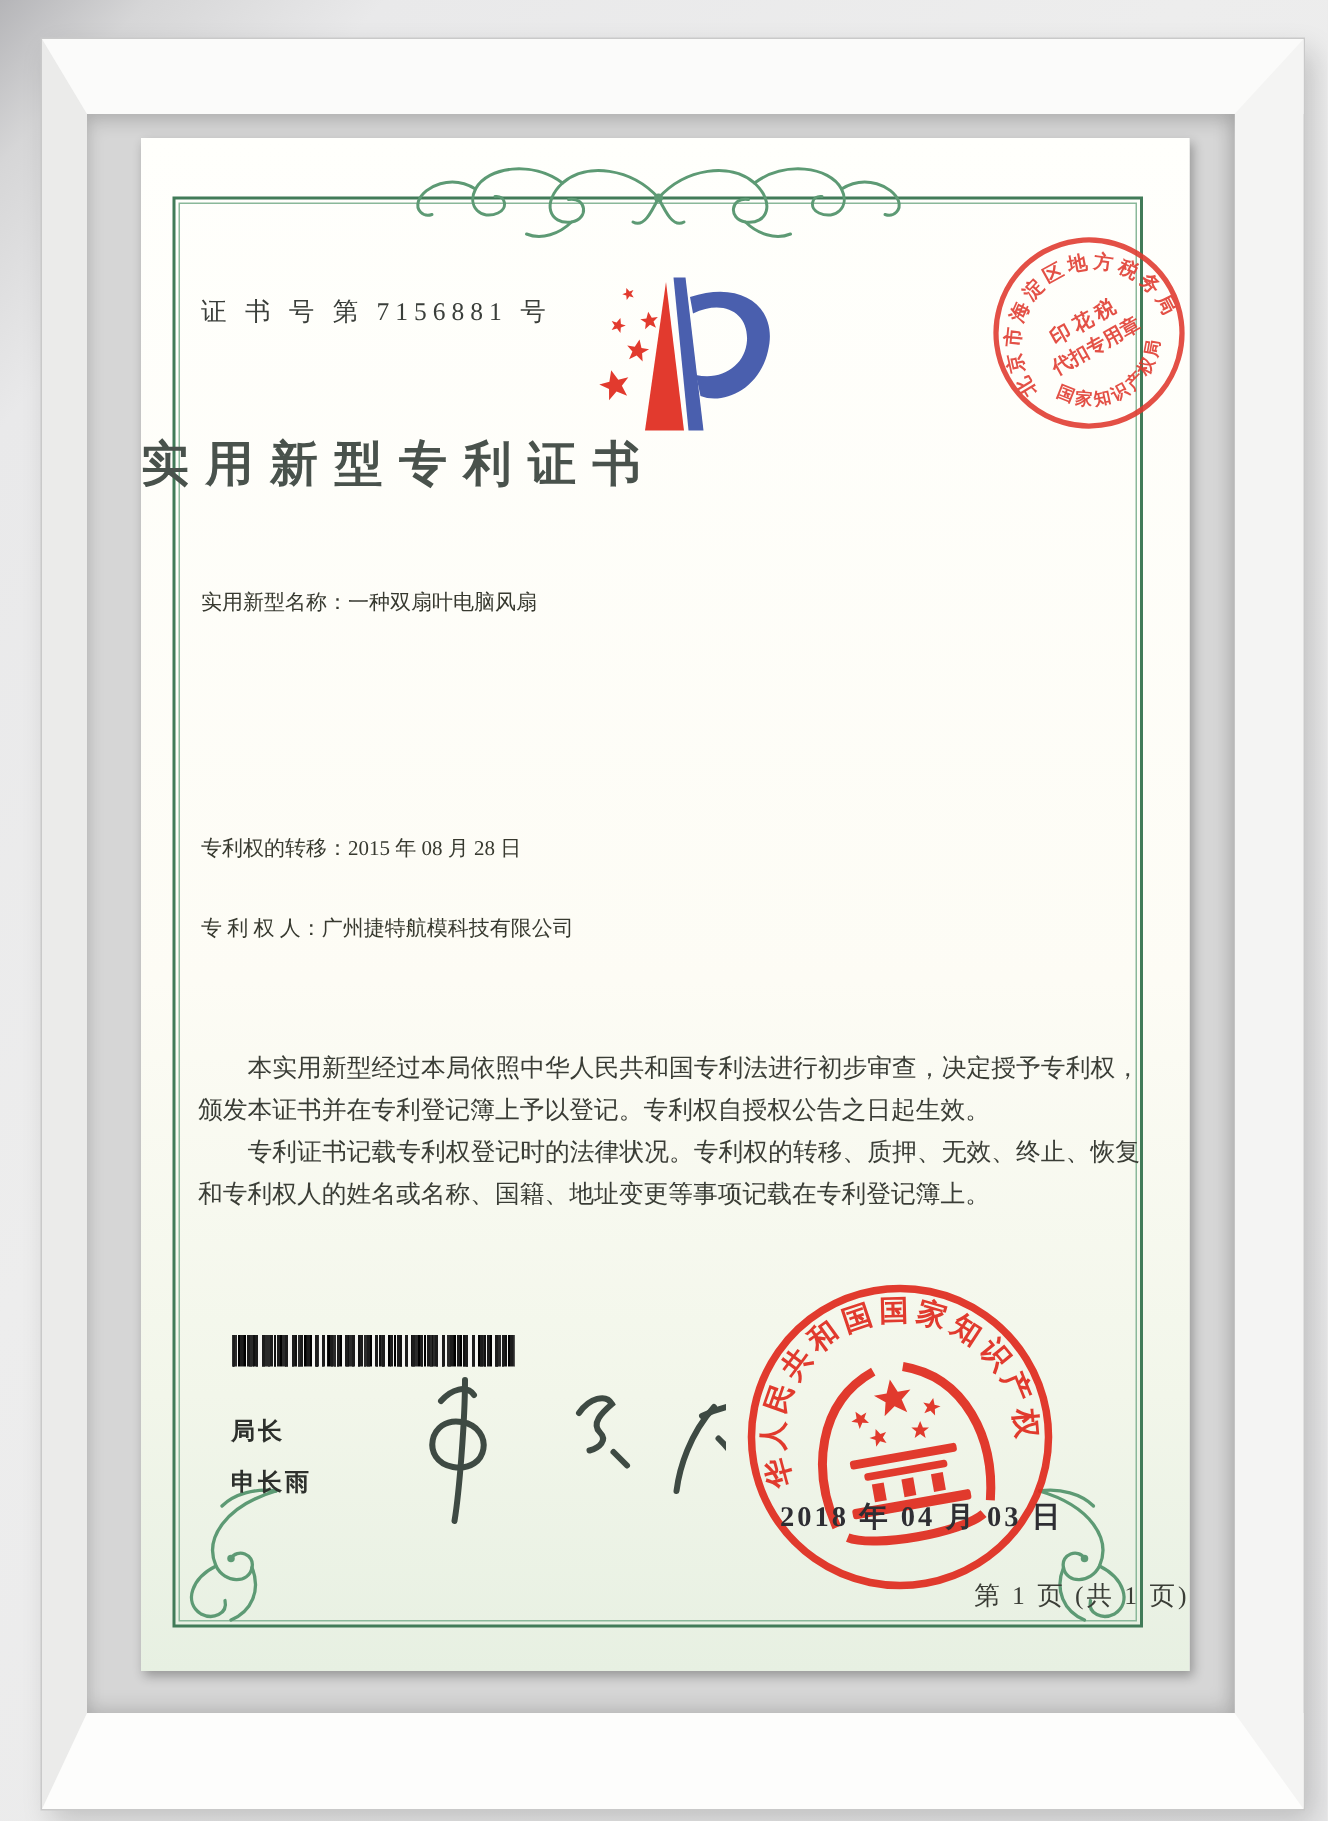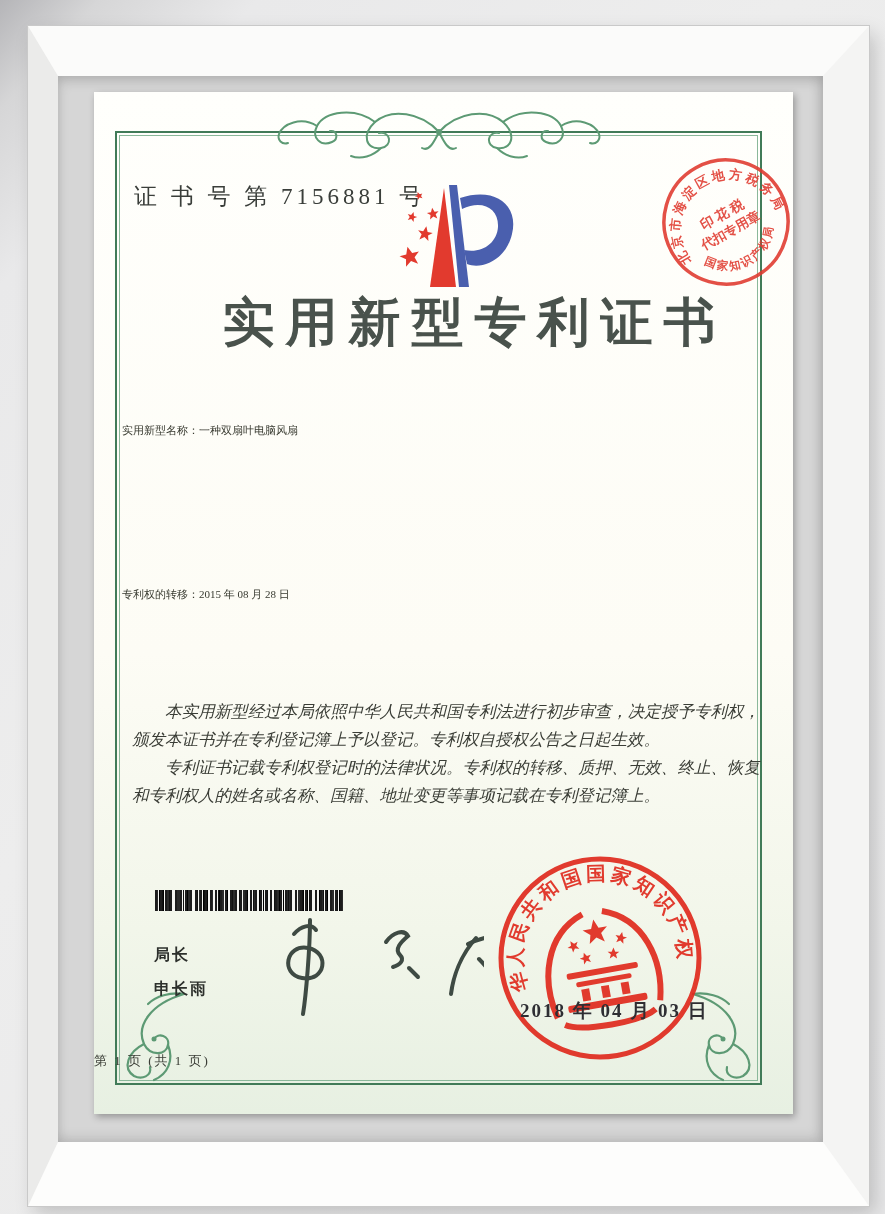--- a/index.html
+++ b/index.html
@@ -37,40 +37,40 @@
     position:absolute;left:21px;top:39px;right:31px;bottom:29px;
     border:2px solid #417b58;
   }
   .gframe-inner{position:absolute;inset:2px;border:1px solid #8ab89a;}
   .ornament{position:absolute;color:#5d9a74;}
   .orn-top{left:175px;top:8px;width:340px;height:64px;}
   .orn-bl{left:12px;top:896px;width:88px;height:96px;}
   .orn-br{right:22px;top:896px;width:88px;height:96px;transform:scaleX(-1);}
   
   .cert-no{
-    position:absolute;left:40px;top:89px;
-    font-size:23px;letter-spacing:4px;color:#3a3e3a;
+    position:absolute;left:40px;top:104px;
+    font-size:17px;letter-spacing:4px;color:#3a3e3a;
   }
   .logo{position:absolute;left:278px;top:92px;width:150px;height:106px;}
   .title{
     position:absolute;left:0;top:196px;width:100%;
-    text-align:center;font-size:52px;font-weight:600;
-    letter-spacing:11px;color:#49524c;padding-left:31px;
+    font-size:32px;font-weight:600;
+    letter-spacing:11px;color:#49524c;
   }
   .field{
-    position:absolute;left:28px;width:620px;
-    font-size:11px;color:#37392f;white-space:nowrap;margin-top:30px;
+    position:absolute;left:40px;width:620px;
+    font-size:14px;color:#37392f;white-space:nowrap;
   }
   .f0{top:301px}.f1{top:353px}.f2{top:408px}.f3{top:465px}.f4{top:518px}.f5{top:572px}
   .body-text{
     position:absolute;left:38px;top:606px;width:628px;
     font-size:16.5px;line-height:28px;color:#3a3d36;
     text-align:justify;
   }
-  .body-text p{margin:0;text-indent:2em;font-style:italic;}
+  .body-text p{margin:0;text-indent:2em;}
   .barcode{
     position:absolute;left:61px;top:798px;width:188px;height:21px;
     background:
       repeating-linear-gradient(90deg,#1c1c1c 0 2px,transparent 2px 5px),
       repeating-linear-gradient(90deg,#111 0 1px,transparent 1px 7px),
       repeating-linear-gradient(90deg,#2a2a2a 0 3px,transparent 3px 11px),
       repeating-linear-gradient(90deg,#000 0 1px,transparent 1px 4px);
     background-color:#f5f5f2;
   }
   .officer{
@@ -79,22 +79,22 @@
     font-weight:700;font-size:16px;color:#2d302c;line-height:34px;
     letter-spacing:2px;
   }
   .signature{position:absolute;left:158px;top:812px;width:232px;height:112px;color:#3e4a43;}
   .office-seal{position:absolute;left:398px;top:758px;width:216px;height:216px;transform:rotate(-10deg);opacity:.92;}
   .issue-date{
     position:absolute;left:426px;top:906px;z-index:5;
     font-size:19px;font-weight:700;letter-spacing:2px;color:#2e2e33;
   }
   .footer{
-    position:absolute;left:0;top:960px;width:100%;text-align:left;
-    font-size:13px;letter-spacing:2px;color:#3a3d36;
+    position:absolute;left:0;top:960px;width:100%;text-align:right;
+    font-size:17px;letter-spacing:2px;color:#3a3d36;
   }
   .tax-seal{position:absolute;left:556px;top:54px;width:152px;height:152px;transform:rotate(-29deg);opacity:.88;}
   svg text{font-family:"Liberation Serif","DejaVu Serif",serif;}
 </style>
 </head>
 <body>
 
 <div class="stage">
   <div class="frame">
     <div class="mat"></div>
@@ -176,20 +176,23 @@
         <text x="76" y="90" text-anchor="middle" font-size="13" font-weight="700" fill="#e0392e">代扣专用章</text>
       </svg>
 
       <div class="title">实用新型专利证书</div>
 
       <div class="field f0">
         <span>实用新型名称：</span><span>一种双扇叶电脑风扇</span>
       </div>
       <div class="field f3">
         <span>专利权的转移：</span><span>2015 年 08 月 28 日</span>
+      </div>
+      <div class="field f4">
+        <span>专 利 权 人：</span><span>广州捷特航模科技有限公司</span>
       </div>
 
       <div class="body-text">
         <p>本实用新型经过本局依照中华人民共和国专利法进行初步审查，决定授予专利权，颁发本证书并在专利登记簿上予以登记。专利权自授权公告之日起生效。</p>
         <p>专利证书记载专利权登记时的法律状况。专利权的转移、质押、无效、终止、恢复和专利权人的姓名或名称、国籍、地址变更等事项记载在专利登记簿上。</p>
       </div>
 
       <div class="barcode"></div>
 
       <div class="officer">

